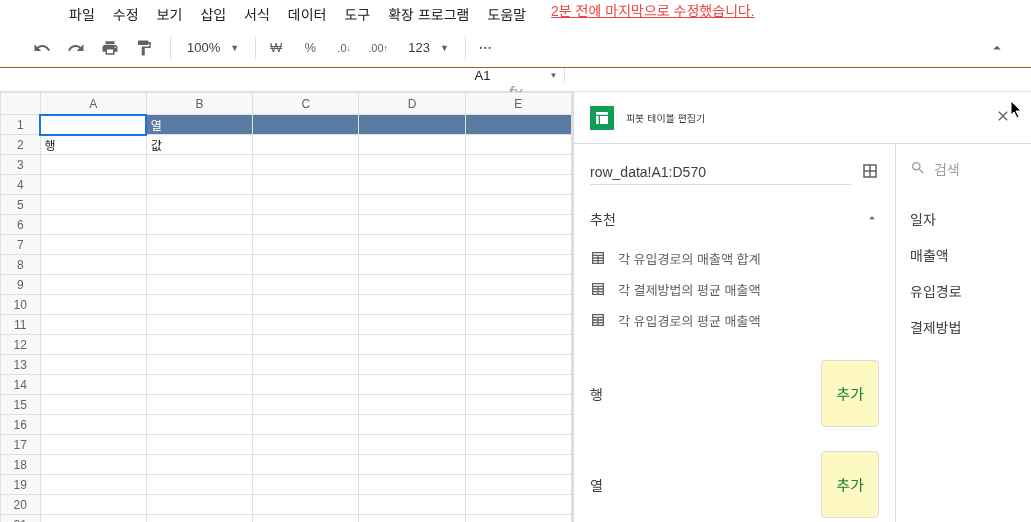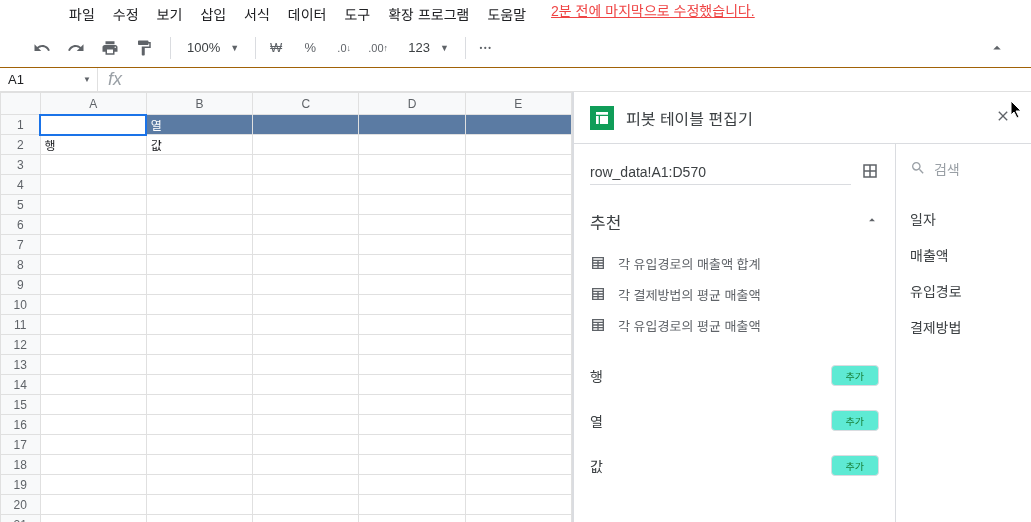--- a/index.html
+++ b/index.html
@@ -12,21 +12,21 @@
 
 
 .toolbar-row { display: flex; align-items: center; height: 40px; border-bottom: 1px solid #a16207; padding: 0 12px 0 28px; }
 .tool-btn { width: 28px; height: 28px; display: flex; align-items: center; justify-content: center; cursor: pointer; color: #5f6368; margin-right: 6px; }
 .tool-sep { width: 1px; height: 22px; background: #dadce0; margin: 0 6px; }
 .zoom-box { display: flex; align-items: center; padding: 0 10px; cursor: pointer; font-size: 13px; color: #3c4043; }
 .zoom-caret { margin-left: 10px; font-size: 9px; color: #5f6368; }
 .collapse-btn { margin-left: auto; margin-right: 8px; width: 28px; height: 28px; display: flex; align-items: center; justify-content: center; cursor: pointer; color: #5f6368; }
 
 
-.formula-row { display: flex; align-items: center; height: 24px; border-bottom: 1px solid #e0e0e0; }
+.formula-row { display: flex; align-items: center; height: 24px; border-bottom: 1px solid #e0e0e0; flex-direction: column; }
 .namebox { width: 98px; height: 24px; display: flex; align-items: center; padding-left: 8px; font-size: 13px; border-right: 1px solid #e0e0e0; }
 .namebox-caret { margin-left: auto; margin-right: 6px; font-size: 8px; color: #5f6368; }
 .fx-label { padding: 0 10px; color: #9aa0a6; font-style: italic; font-size: 18px; }
 .formula-input { flex: 1; height: 22px; border: none; outline: none; font-size: 13px; padding-left: 4px; }
 
 
 .main { display: flex; height: calc(522px - 28px - 40px - 24px); }
 
 
 .grid-area { width: 573px; overflow: hidden; border-right: 1px solid #dadce0; }
@@ -37,42 +37,42 @@
 .row-head { width: 38px; height: 20px; background: #f8f9fa; text-align: center; color: #5f6368; }
 .cell { height: 20px; padding-left: 4px; vertical-align: middle; font-size: 13px; }
 .cell-active { outline: 2px solid #1a73e8; outline-offset: -1px; }
 .cell-sel { background: #5b7ba3; color: #fff; }
 
 
 .panel { flex: 1; display: flex; flex-direction: column; border-left: 1px solid #dadce0; }
 .panel-header { display: flex; align-items: center; height: 52px; padding: 0 16px; border-bottom: 1px solid #dadce0; }
 .panel-icon { width: 24px; height: 24px; background: #0f9d58; display: flex; align-items: center; justify-content: center; margin-right: 12px; }
 .panel-icon svg { fill: #fff; }
-.panel-title { font-size: 16px; color: #3c4043; flex: 1; }
+.panel-title { font-size: 10px; color: #3c4043; flex: 1; }
 .panel-close { cursor: pointer; color: #5f6368; font-size: 16px; padding: 4px; }
 
 .panel-body { flex: 1; display: flex; overflow: hidden; }
 .panel-left { flex: 1; padding: 16px; overflow-y: auto; }
 .panel-right { width: 136px; border-left: 1px solid #dadce0; padding: 12px 8px; }
 
 .range-row { display: flex; align-items: center; margin-bottom: 24px; }
 .range-input { flex: 1; border: none; border-bottom: 1px solid #dadce0; padding: 4px 0; font-size: 14px; outline: none; color: #3c4043; background: transparent; }
 .range-icon { margin-left: 10px; color: #5f6368; cursor: pointer; }
 
 .section-head { display: flex; align-items: center; justify-content: space-between; margin-bottom: 14px; }
-.section-title { font-size: 17px; color: #3c4043; }
+.section-title { font-size: 14px; color: #3c4043; }
 .section-caret { cursor: pointer; color: #5f6368; font-size: 12px; }
 
 .sugg-item { display: flex; align-items: center; padding: 6px 0; cursor: pointer; }
 .sugg-icon { width: 18px; height: 18px; margin-right: 10px; color: #5f6368; flex-shrink: 0; }
 .sugg-text { font-size: 13px; color: #5f6368; }
 
 .field-row { display: flex; align-items: center; justify-content: space-between; margin-top: 24px; }
 .field-label { font-size: 14px; color: #3c4043; }
-.add-btn { border: 1px solid #dadce0; background: #5eead4; color: #188038; padding: 2px 14px; border-radius: 4px; cursor: pointer; font-size: 10px; }
+.add-btn { border: 1px solid #dadce0; background: #fef9c3; color: #188038; padding: 22px 14px; border-radius: 4px; cursor: pointer; font-size: 15px; }
 
 .search-row { display: flex; align-items: center; padding: 4px 6px; margin-bottom: 18px; }
 .search-icon { color: #9aa0a6; margin-right: 8px; }
 .search-input { border: none; outline: none; font-size: 14px; width: 100px; background: transparent; }
 .search-input::placeholder { color: #9aa0a6; }
 
 .field-item { padding: 8px 6px; font-size: 14px; color: #3c4043; cursor: pointer; }
 
 .cursor-arrow { position: absolute; left: 1010px; top: 100px; pointer-events: none; }
 </style>

